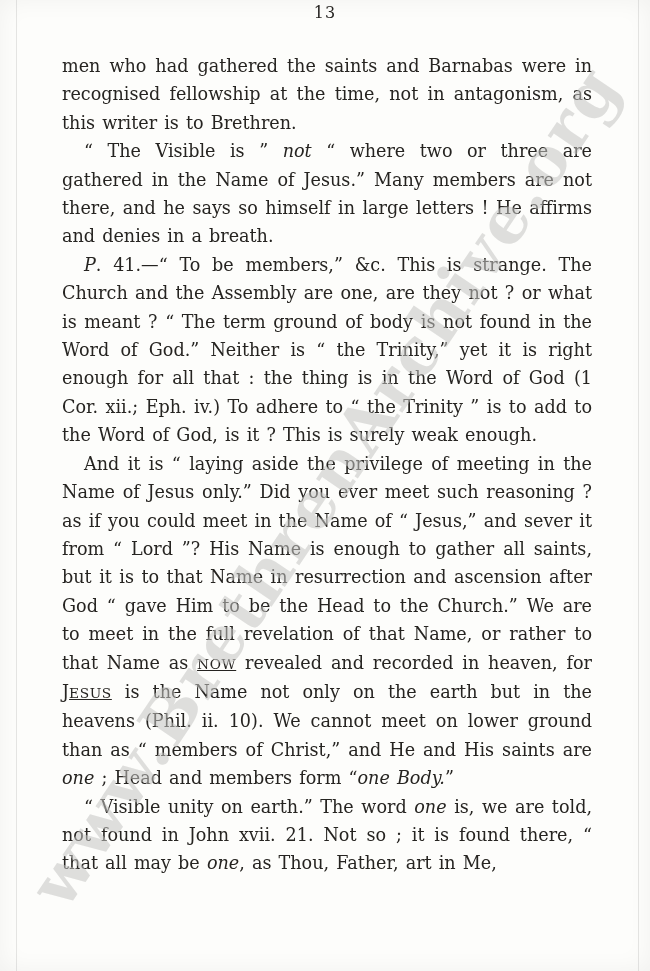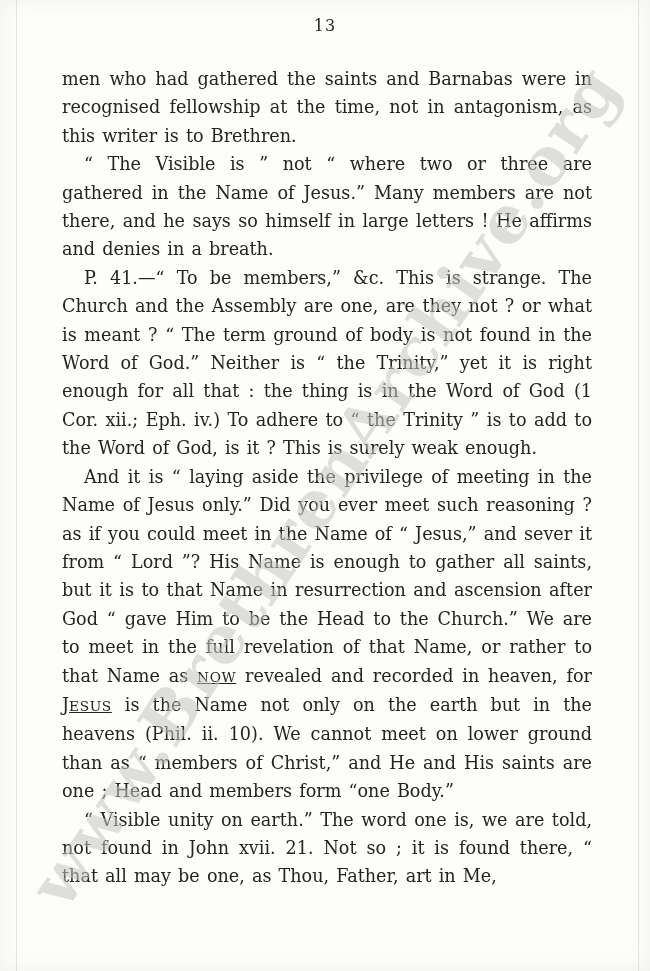--- a/index.html
+++ b/index.html
@@ -22,38 +22,38 @@
     position: absolute;
     top: 0;
     bottom: 0;
     width: 1px;
     background: rgba(60,60,60,0.12);
   }
   .scan-edge.left  { left: 16px; }
   .scan-edge.right { right: 11px; }
   .page-number {
     text-align: center;
-    padding-top: 16px;
+    padding-top: 3px;
     font-size: 16px;
     letter-spacing: 1px;
     position: relative;
     z-index: 1;
   }
   .content {
     position: relative;
     z-index: 1;
     margin: 30px 58px 0 62px;
     font-size: 17.6px;
     line-height: 28.4px;
     text-align: justify;
     word-spacing: 1.5px;
   }
   .para { margin: 0; }
   .para.indent { text-indent: 22px; }
-  .it { }
+  .it { font-style: italic; }
   .sc { font-size: 0.78em; letter-spacing: 0.6px; text-decoration: underline; }
   .watermark {
     position: absolute;
     left: 50%;
     top: 50%;
     transform: translate(-50%, -50%) rotate(-56deg);
     white-space: nowrap;
     font-weight: 700;
     font-size: 66px;
     letter-spacing: 2px;

